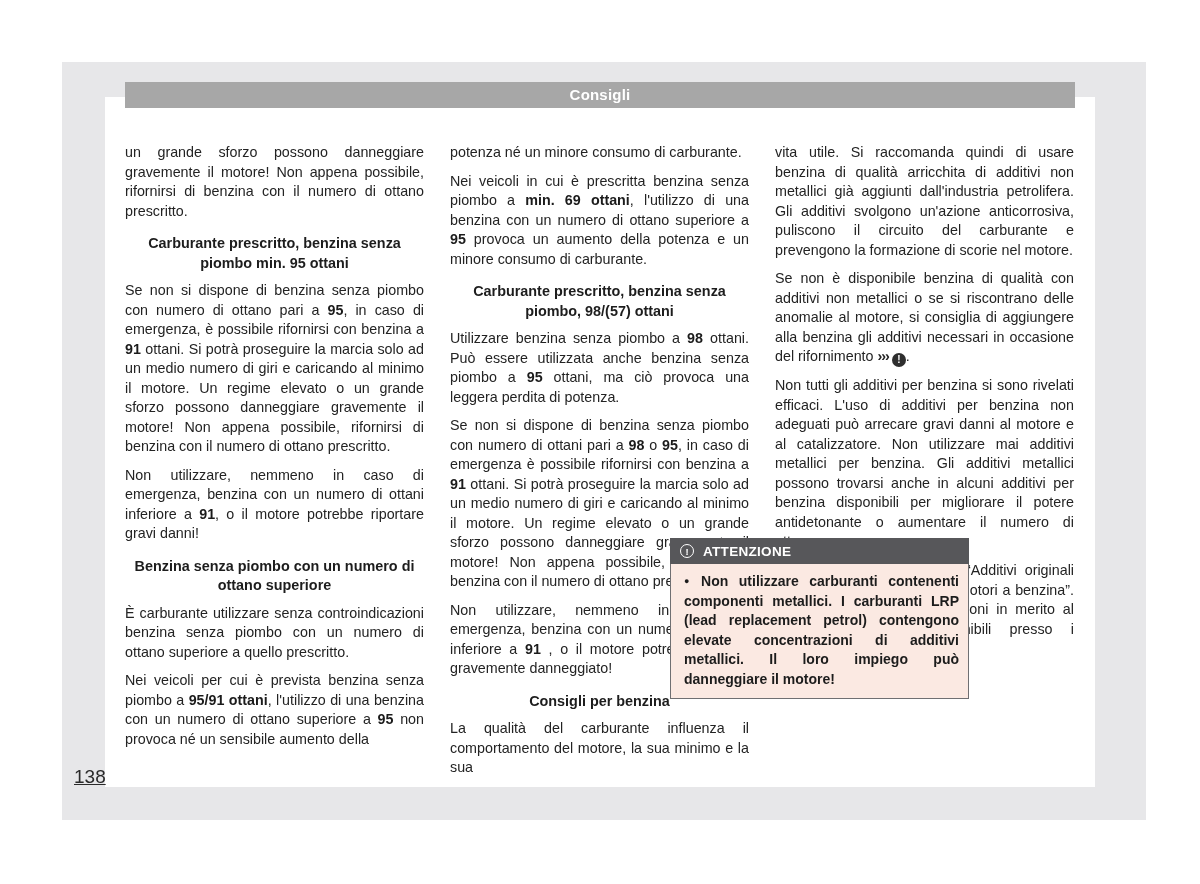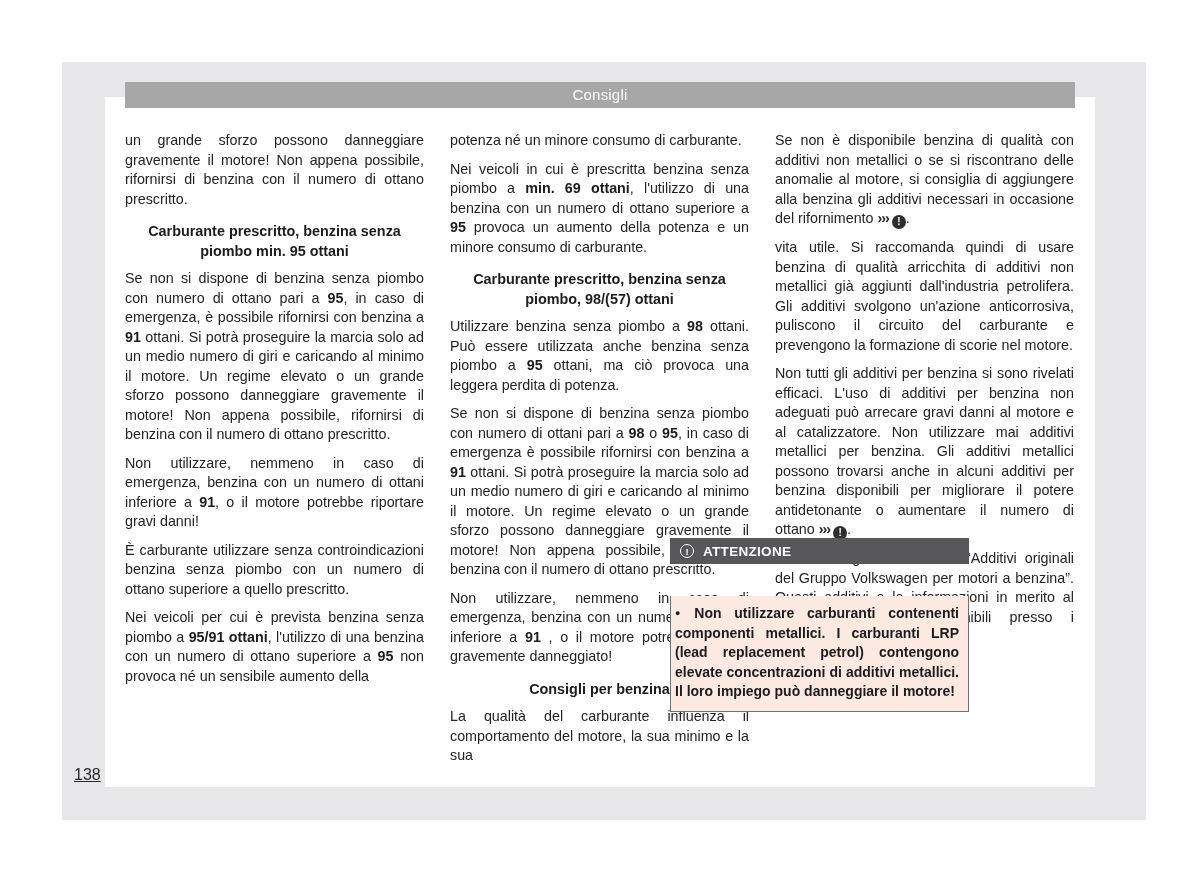--- a/index.html
+++ b/index.html
@@ -5,25 +5,25 @@
   html,body{margin:0;padding:0;}
   body{
     width:1200px;height:884px;background:#ffffff;position:relative;
     font-family:"Liberation Sans","DejaVu Sans",sans-serif;
     color:#232323;overflow:hidden;
   }
   .mat{position:absolute;left:62px;top:62px;width:1084px;height:758px;background:#e7e7e9;}
   .page{position:absolute;left:105px;top:97px;width:990px;height:690px;background:#ffffff;}
   .header-bar{
     position:absolute;left:125px;top:82px;width:950px;height:26px;
-    background:#a7a7a7;color:#ffffff;font-weight:normal;font-size:15px;
+    background:#a7a7a7;color:#ffffff;font-weight:bold;font-size:15px;
     text-align:center;line-height:26px;letter-spacing:.2px;
   }
   .columns{
-    position:absolute;left:125px;top:131px;width:950px;
+    position:absolute;left:125px;top:143px;width:950px;
     display:flex;gap:26px;
   }
   .col{width:299px;}
   .para{
     margin:0 0 9px 0;font-size:14.3px;line-height:19.5px;
     text-align:justify;color:#232323;
   }
   .subheading{
     margin:13px 0 8px 0;font-size:14.4px;line-height:19.5px;
     font-weight:bold;color:#1d1d1d;text-align:center;
@@ -41,60 +41,61 @@
     align-items:center;padding:0 0 0 10px;box-sizing:border-box;gap:9px;
   }
   .attn-icon{
     width:14px;height:14px;border-radius:50%;border:1.5px solid #ffffff;
     color:#ffffff;font-size:9.5px;font-weight:bold;text-align:center;
     line-height:13px;box-sizing:border-box;flex:0 0 auto;
   }
   .attn-title{font-size:13.5px;font-weight:bold;letter-spacing:.3px;}
   .attn-body{
     background:#fbe9e2;border:1px solid #6f6f72;border-top:none;
-    padding:8px 9px 9px 4px;font-size:14px;font-weight:bold;
-    line-height:19.5px;text-align:justify;color:#1c1c1c;margin-top:32px;
+    padding:8px 9px 9px 13px;font-size:14px;font-weight:bold;
+    line-height:19.5px;text-align:justify;color:#1c1c1c;
   }
   .attn-bullet{font-size:9px;vertical-align:2px;margin-right:5px;}
   .page-number{
-    position:absolute;left:74px;top:766px;font-size:16px;color:#2a2a2a;text-decoration:underline;
+    position:absolute;left:74px;top:766px;font-size:19px;color:#2a2a2a;text-decoration:underline;
   }
 </style>
 </head>
 <body>
 
 <div class="mat"></div>
 <div class="page"></div>
 
 <div class="header-bar">
   <span>Consigli</span>
 </div>
 
 <div class="columns">
   <div class="col">
       <p class="para">un grande sforzo possono danneggiare gravemente il motore! Non appena possibile, rifornirsi di benzina con il numero di ottano prescritto.</p>
       <h3 class="subheading">Carburante prescritto, benzina senza piombo min. 95 ottani</h3>
       <p class="para">Se non si dispone di benzina senza piombo con numero di ottano pari a <strong>95</strong>, in caso di emergenza, è possibile rifornirsi con benzina a <strong>91</strong> ottani. Si potrà proseguire la marcia solo ad un medio numero di giri e caricando al minimo il motore. Un regime elevato o un grande sforzo possono danneggiare gravemente il motore! Non appena possibile, rifornirsi di benzina con il numero di ottano prescritto.</p>
       <p class="para">Non utilizzare, nemmeno in caso di emergenza, benzina con un numero di ottani inferiore a <strong>91</strong>, o il motore potrebbe riportare gravi danni!</p>
+      <h3 class="subheading">Benzina senza piombo con un numero di ottano superiore</h3>
       <p class="para">È carburante utilizzare senza controindicazioni benzina senza piombo con un numero di ottano superiore a quello prescritto.</p>
       <p class="para">Nei veicoli per cui è prevista benzina senza piombo a <strong>95/91 ottani</strong>, l'utilizzo di una benzina con un numero di ottano superiore a <strong>95</strong> non provoca né un sensibile aumento della</p>
     </div>
   <div class="col">
       <p class="para">potenza né un minore consumo di carburante.</p>
       <p class="para">Nei veicoli in cui è prescritta benzina senza piombo a <strong>min. 69 ottani</strong>, l'utilizzo di una benzina con un numero di ottano superiore a <strong>95</strong> provoca un aumento della potenza e un minore consumo di carburante.</p>
       <h3 class="subheading">Carburante prescritto, benzina senza piombo, 98/(57) ottani</h3>
       <p class="para">Utilizzare benzina senza piombo a <strong>98</strong> ottani. Può essere utilizzata anche benzina senza piombo a <strong>95</strong> ottani, ma ciò provoca una leggera perdita di potenza.</p>
       <p class="para">Se non si dispone di benzina senza piombo con numero di ottani pari a <strong>98</strong> o <strong>95</strong>, in caso di emergenza è possibile rifornirsi con benzina a <strong>91</strong> ottani. Si potrà proseguire la marcia solo ad un medio numero di giri e caricando al minimo il motore. Un regime elevato o un grande sforzo possono danneggiare gravemente il motore! Non appena possibile, rifornirsi di benzina con il numero di ottano prescritto.</p>
       <p class="para">Non utilizzare, nemmeno in caso di emergenza, benzina con un numero di ottano inferiore a <strong>91</strong> , o il motore potrebbe essere gravemente danneggiato!</p>
       <h3 class="subheading">Consigli per benzina</h3>
       <p class="para">La qualità del carburante influenza il comportamento del motore, la sua minimo e la sua</p>
     </div>
   <div class="col">
+      <p class="para">vita utile. Si raccomanda quindi di usare benzina di qualità arricchita di additivi non metallici già aggiunti dall'industria petrolifera. Gli additivi svolgono un'azione anticorrosiva, puliscono il circuito del carburante e prevengono la formazione di scorie nel motore.</p>
       <p class="para">Se non è disponibile benzina di qualità con additivi non metallici o se si riscontrano delle anomalie al motore, si consiglia di aggiungere alla benzina gli additivi necessari in occasione del rifornimento<span class="ref-arrows">›››</span><span class="ref-circle">!</span>.</p>
-      <p class="para">vita utile. Si raccomanda quindi di usare benzina di qualità arricchita di additivi non metallici già aggiunti dall'industria petrolifera. Gli additivi svolgono un'azione anticorrosiva, puliscono il circuito del carburante e prevengono la formazione di scorie nel motore.</p>
       <p class="para">Non tutti gli additivi per benzina si sono rivelati efficaci. L'uso di additivi per benzina non adeguati può arrecare gravi danni al motore e al catalizzatore. Non utilizzare mai additivi metallici per benzina. Gli additivi metallici possono trovarsi anche in alcuni additivi per benzina disponibili per migliorare il potere antidetonante o aumentare il numero di ottano<span class="ref-arrows">›››</span><span class="ref-circle">!</span>.</p>
       <p class="para">SEAT consiglia di utilizzare “Additivi originali del Gruppo Volkswagen per motori a benzina”. Questi additivi e le informazioni in merito al loro utilizzo sono disponibili presso i concessionari SEAT.</p>
     </div>
 </div>
 
 <div class="attention-box">
   <div class="attn-header">
     <span class="attn-icon">!</span>
     <span class="attn-title">ATTENZIONE</span>
   </div>

